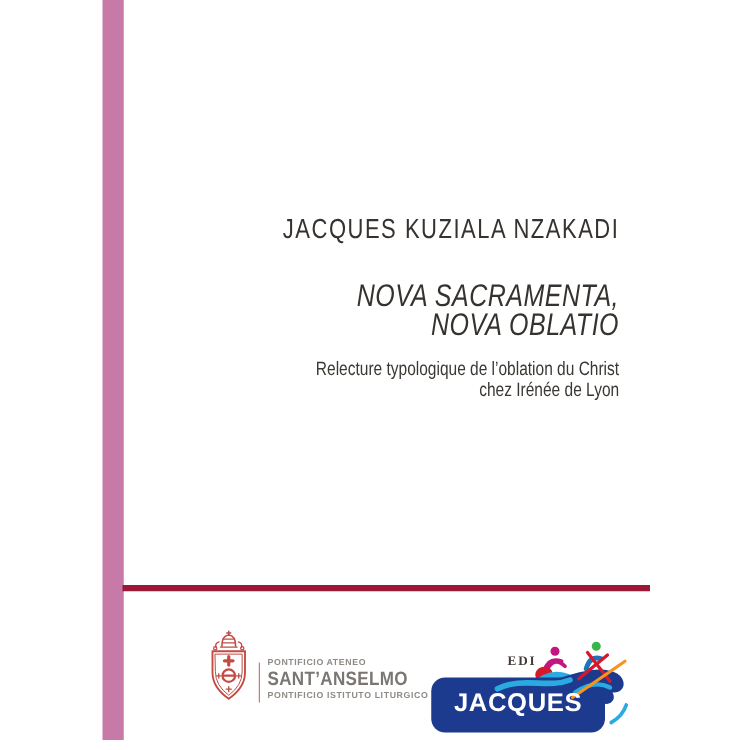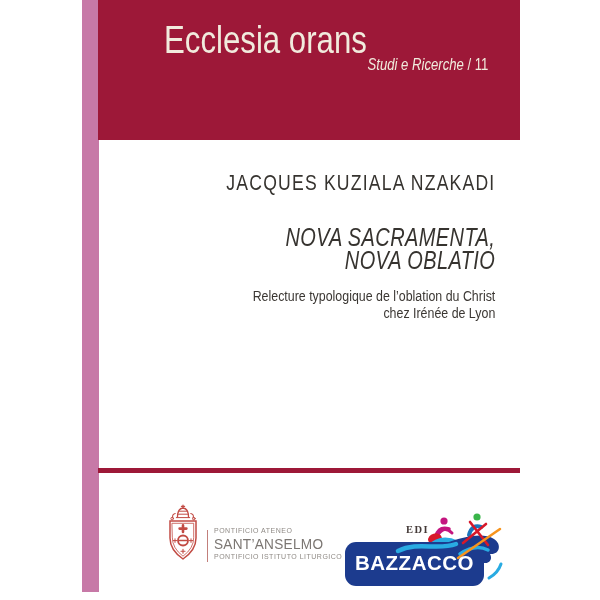--- a/index.html
+++ b/index.html
@@ -24,45 +24,39 @@
   .author{top:172px;font-size:22px;letter-spacing:1.5px;line-height:1;}
   .book-title{top:226px;font-size:25px;font-style:italic;letter-spacing:0.5px;line-height:23px;}
   .book-subtitle{top:287px;font-size:15.5px;line-height:17px;color:#3B3733;}
 
   .rule{position:absolute;left:98px;top:468px;width:422px;height:5px;
       background:var(--band-red,#9D1838);}
 
   .anselmo{position:absolute;left:162px;top:504px;width:230px;height:70px;}
   .crest{position:absolute;left:0;top:0;width:42px;height:60px;}
   .sep{position:absolute;left:44.5px;top:26px;width:1.5px;height:32px;background:#C27F7B;}
-  .anselmo-text{position:absolute;left:52px;top:22px;color:#8F8A85;white-space:nowrap;}
+  .anselmo-text{position:absolute;left:52px;top:22px;color:#8F8A85;white-space:nowrap;font-weight:bold;}
   .anselmo-small{font-size:7px;letter-spacing:0.5px;line-height:9px;}
   .anselmo-name{font-size:15.5px;letter-spacing:0.3px;line-height:17px;color:#7B7672;
       transform:scaleX(0.88);transform-origin:left center;}
 
   .bazzacco{position:absolute;left:340px;top:505px;width:170px;height:90px;}
   .edi{position:absolute;left:66px;top:19px;font-family:"Liberation Serif",serif;
       font-weight:bold;font-size:10.5px;letter-spacing:1.5px;color:#443A38;}
   .bazzacco-svg{position:absolute;left:0;top:0;width:170px;height:88px;}
   .bazzacco-name{position:absolute;left:5px;top:46px;width:139px;text-align:center;
       font-size:20.5px;font-weight:bold;letter-spacing:0.5px;color:#ffffff;}
 </style>
 </head>
 <body>
 
 <div class="cover">
 
   <div class="pink-strip"></div>
 
-  <div class="red-band">
-    <h1 class="series-title">Ecclesia orans</h1>
-    <div class="series-sub">
-      <span class="it">Studi e Ricerche</span><span> / 11</span>
-    </div>
-  </div>
 
   <div class="main-text author">JACQUES KUZIALA NZAKADI</div>
 
   <div class="main-text book-title">
     <div>NOVA SACRAMENTA,</div>
     <div>NOVA OBLATIO</div>
   </div>
 
   <div class="main-text book-subtitle">
     <div>Relecture typologique de l’oblation du Christ</div>
@@ -109,16 +103,16 @@
       <path d="M88,43 Q101,30 117,38" fill="none" stroke="var(--logo-lightblue,#29ABE2)" stroke-width="5" stroke-linecap="round"></path>
       <path d="M18,46 C50,33 82,46 106,38 C124,32 142,27 154,34 C162,39 160,50 150,49 C154,56 146,62 138,55 C108,63 52,54 18,46 Z" fill="var(--logo-blue,#1C3B8E)"></path>
       <rect x="5" y="37" width="139" height="44" rx="11" fill="var(--logo-blue,#1C3B8E)"></rect>
       <path d="M58,46 C78,36 98,46 116,39" fill="none" stroke="var(--logo-lightblue,#29ABE2)" stroke-width="4.5" stroke-linecap="round"></path>
       <path d="M120,49 C130,42 140,41 148,45" fill="none" stroke="var(--logo-lightblue,#29ABE2)" stroke-width="3.5" stroke-linecap="round"></path>
       <path d="M149,73 q9,-5 12,-14" fill="none" stroke="var(--logo-lightblue,#29ABE2)" stroke-width="3" stroke-linecap="round"></path>
       <path d="M123,38 L146,19 M130,17 L148,40" fill="none" stroke="var(--logo-red,#D7182A)" stroke-width="2.6" stroke-linecap="round"></path>
       <path d="M118,53 L160,24" fill="none" stroke="var(--logo-orange,#F7941D)" stroke-width="2.5" stroke-linecap="round"></path>
     </svg>
     <div class="edi">EDI</div>
-    <div class="bazzacco-name">BAZZACCO</div>
+    <div class="bazzacco-name">JACQUES</div>
   </div>
 
 </div>
 
 </body></html>

